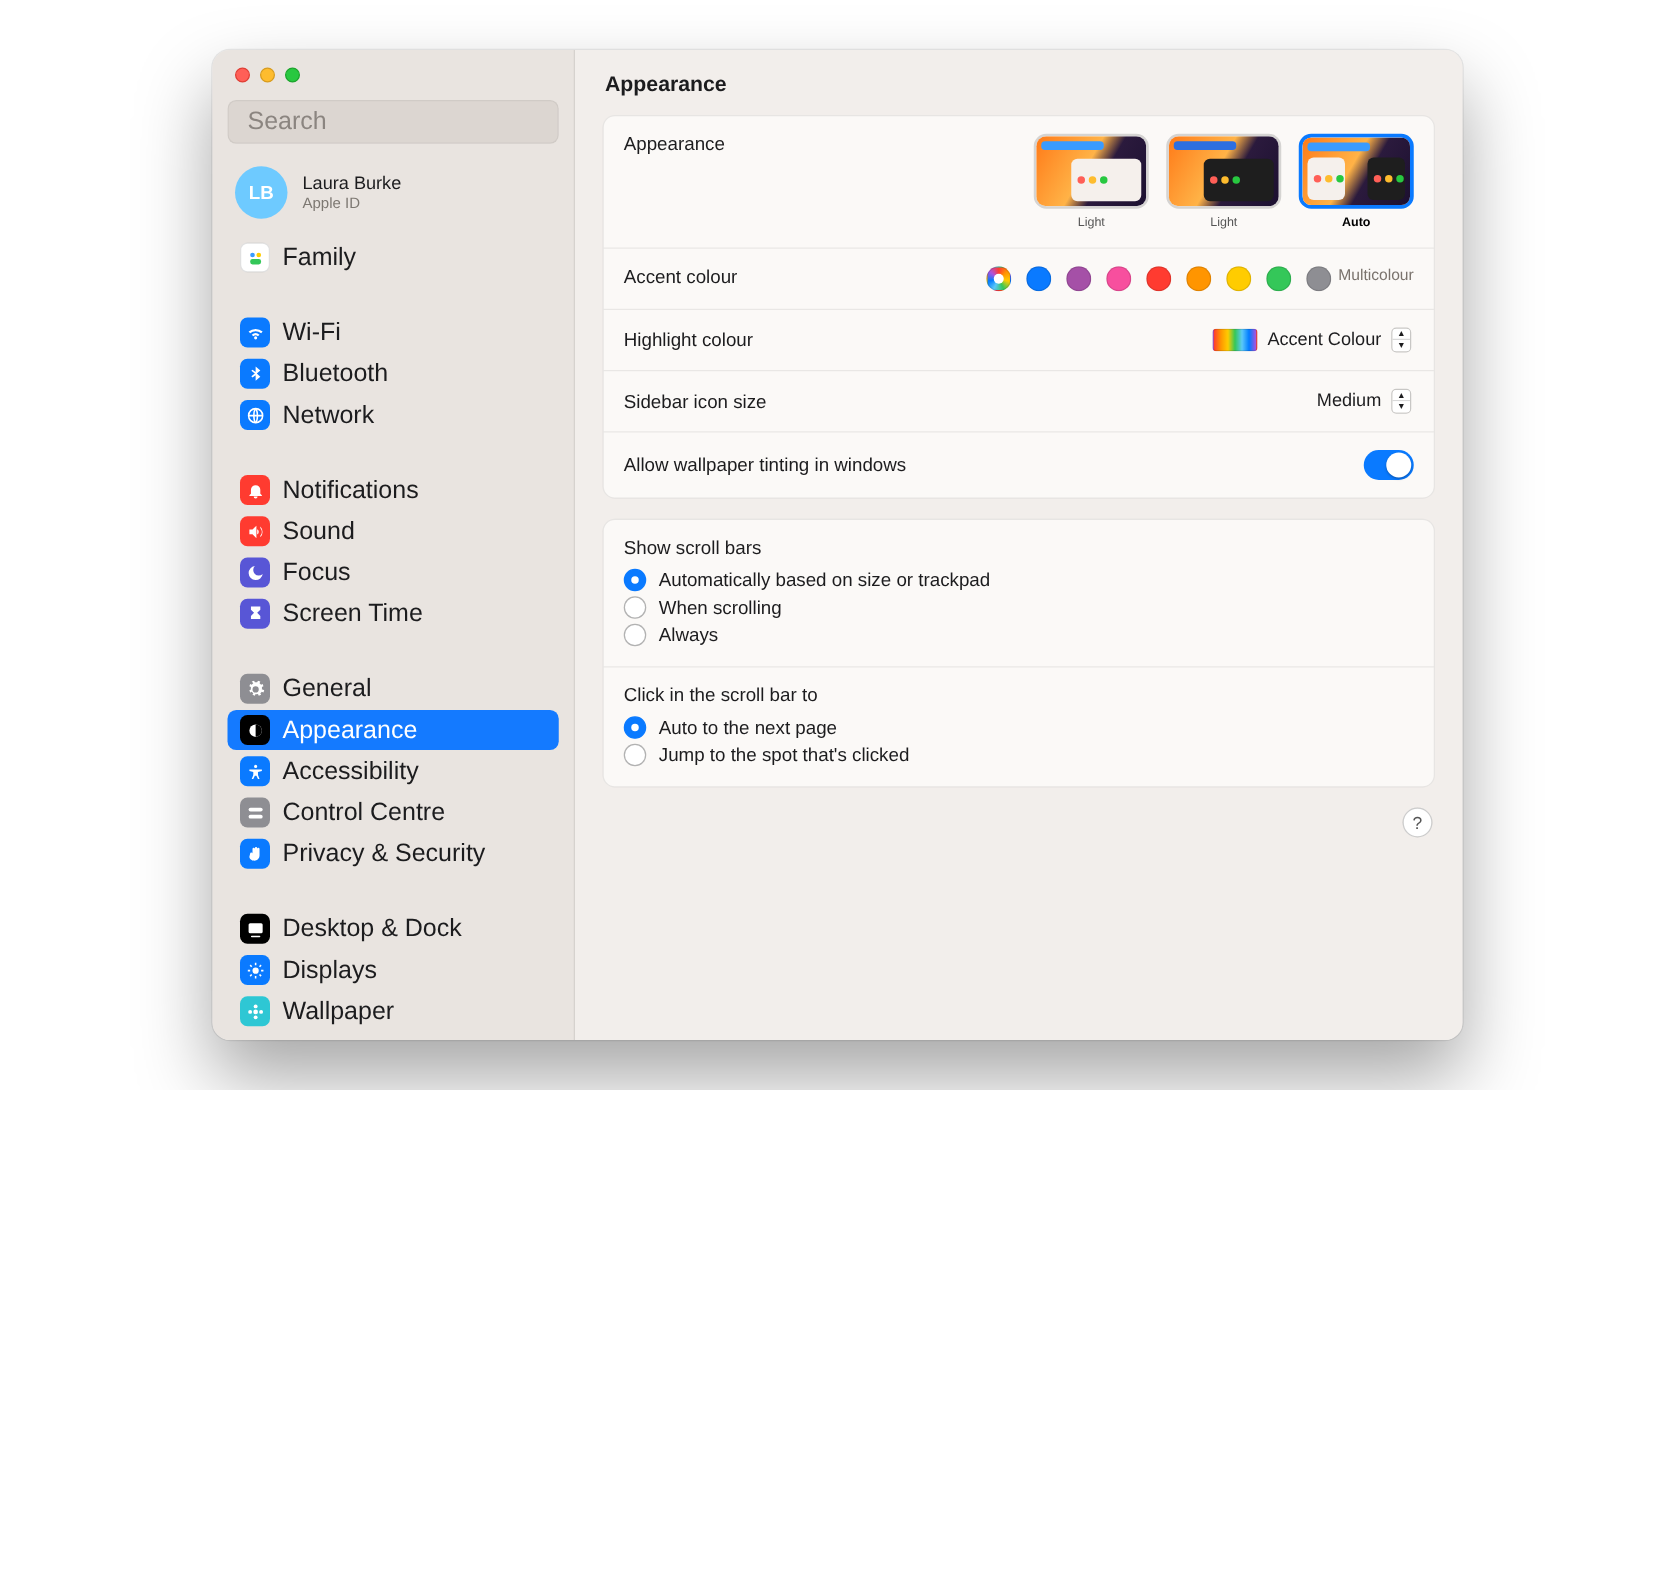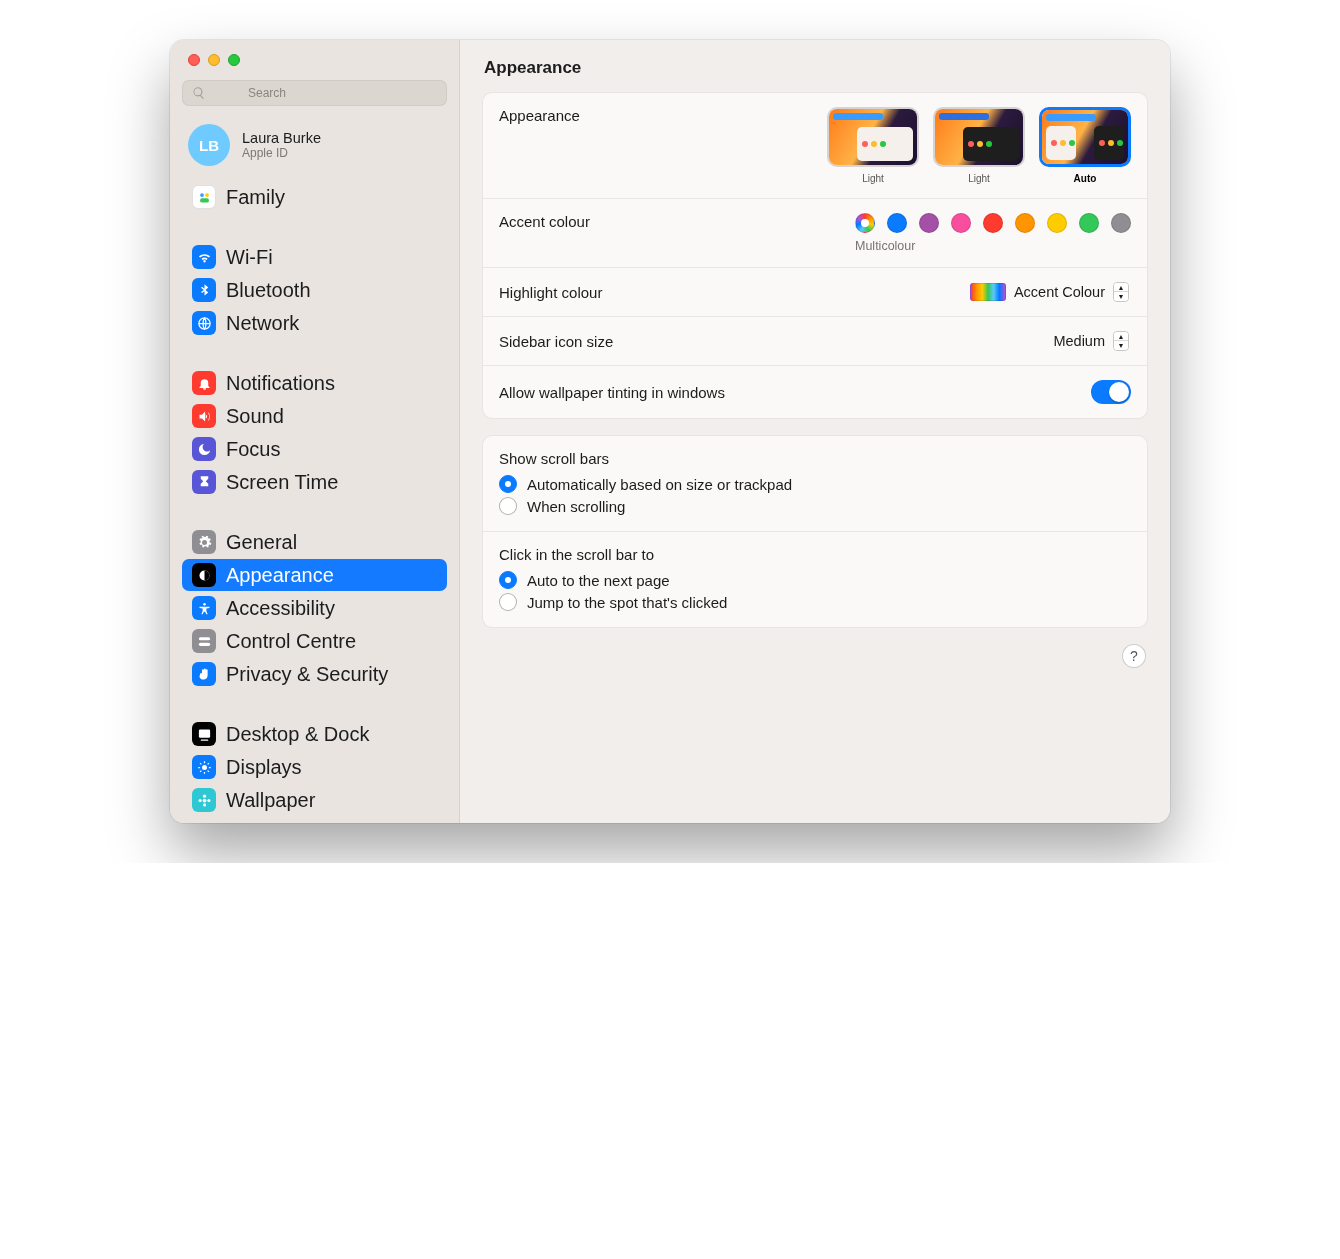--- a/index.html
+++ b/index.html
@@ -41,21 +41,21 @@
 
   .search-wrap { padding: 0 12px 10px 12px; }
   .search {
     display:flex; align-items:center; gap:6px;
     background:#dcd6d1; border-radius:7px;
     padding:5px 9px; color:#7d7872;
     border:1px solid rgba(0,0,0,.05);
   }
   .search input {
     border:0; outline:0; background:transparent;
-    font-size:12px; color:#14532d; flex:1;margin-left:36px;
+    font-size:20px; color:#14532d; flex:1;
   }
   .search input::placeholder { color:#8b8580; }
   .mag { width:14px;height:14px; opacity:.6; }
 
   .account {
     display:flex; align-items:center; gap:12px;
     padding:8px 18px;
   }
   .avatar {
     width:42px;height:42px;border-radius:50%;
@@ -133,21 +133,21 @@
     position:absolute; bottom:4px; right:4px;
     width:56px; height:34px; border-radius:5px;
     display:flex; align-items:center; padding-left:5px; gap:3px;
   }
   .thumb-win.light{ background:#f5f0ec; }
   .thumb-win.dark { background:#1e1e1e; }
   .dot { width:6px;height:6px;border-radius:50%; }
   .drd{background:#ff5f57}.dyl{background:#febc2e}.dgr{background:#28c840}
 
   
-  .accent-wrap { display:flex; flex-direction:column; align-items:flex-start; gap:6px; }
+  .accent-wrap { display:flex; flex-direction:row; align-items:flex-start; gap:6px; }
   .accent-row { display:flex; gap:12px; align-items:center; }
   .ac {
     width:20px;height:20px;border-radius:50%;
     border:1px solid rgba(0,0,0,.12);
     position:relative;
   }
   .ac.selected::after{
     content:""; position:absolute; inset:5px;
     border-radius:50%; background:#fff;
   }
@@ -507,20 +507,24 @@
         <div class="row">
           <div class="grp-title">Show scroll bars</div>
           <div class="radio checked">
             <span class="rbox"></span>
             <span>Automatically based on size or trackpad</span>
           </div>
           <div class="radio">
             <span class="rbox"></span>
             <span>When scrolling</span>
           </div>
+          <div class="radio">
+            <span class="rbox"></span>
+            <span>Always</span>
+          </div>
         </div>
 
         <div class="row">
           <div class="grp-title">Click in the scroll bar to</div>
           <div class="radio checked">
             <span class="rbox"></span>
             <span>Auto to the next page</span>
           </div>
           <div class="radio">
             <span class="rbox"></span>

